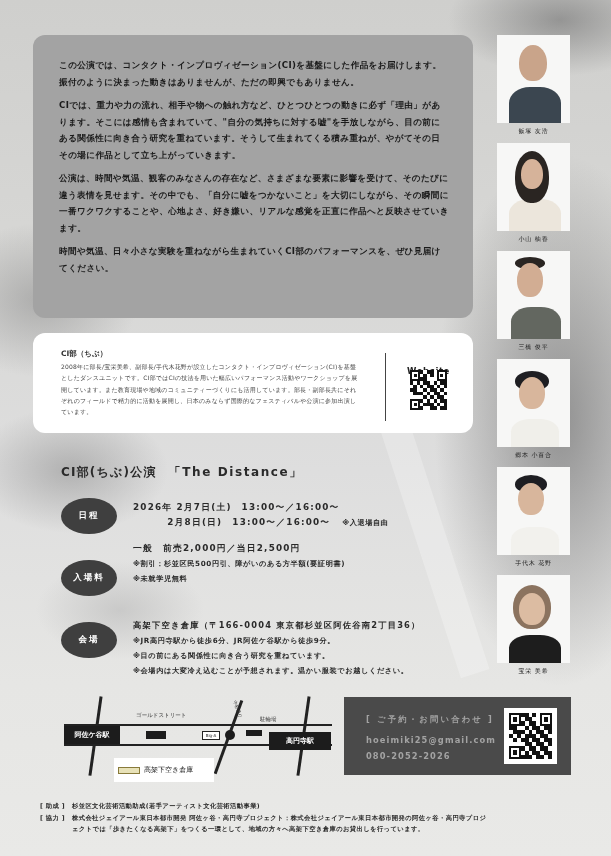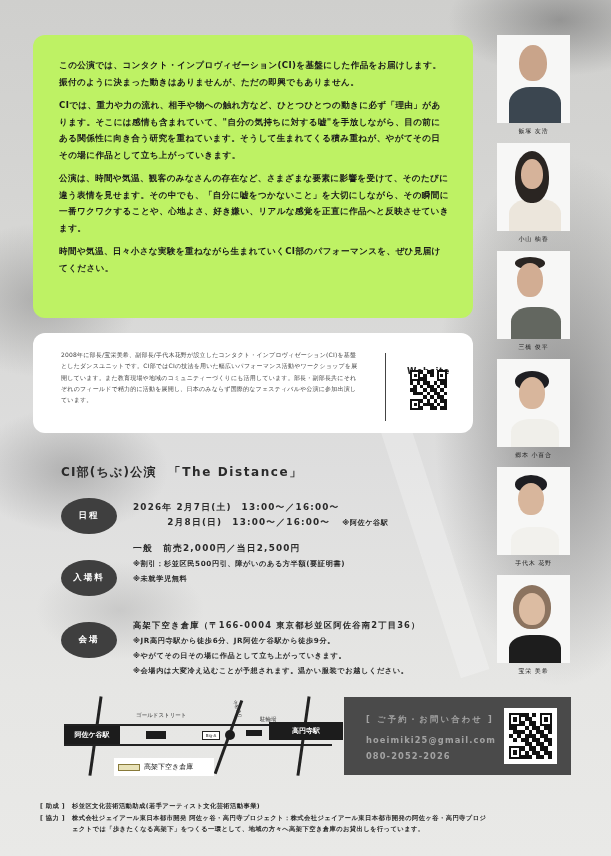--- a/index.html
+++ b/index.html
@@ -19,21 +19,21 @@
       radial-gradient(ellipse 180px 380px at 560px 420px, rgba(120,120,120,0.75), rgba(120,120,120,0) 70%),
       radial-gradient(ellipse 160px 80px at 560px 20px, rgba(110,110,110,0.6), rgba(110,110,110,0) 70%),
       radial-gradient(ellipse 140px 110px at 40px 300px, rgba(130,130,130,0.5), rgba(130,130,130,0) 70%),
       linear-gradient(180deg, #cfcfcd 0%, #d7d7d5 30%, #dedede 55%, #e6e6e4 80%, #e9e9e7 100%);
   }
   .bg-stripe { position:absolute; background: rgba(255,255,255,0.25); transform: rotate(-18deg); }
 
   
   .intro-card {
     position: absolute; left: 33px; top: 35px; width: 440px; height: 283px;
-    background: #bef264; border-radius: 12px;
+    background: #a3a3a3; border-radius: 12px;
     padding: 22px 24px 0 26px;
   }
   .intro-card p {
     font-size: 8.6px; font-weight: bold; line-height: 16.5px; letter-spacing: 0.35px;
     margin-bottom: 7px; color: #1a1a1a;
   }
 
   
   .about-card {
     position: absolute; left: 33px; top: 333px; width: 440px; height: 100px;
@@ -104,20 +104,21 @@
 <div class="bg-stripe" style="left:420px;top:420px;width:30px;height:260px;"></div>
 
 <div class="intro-card">
   <p>この公演では、コンタクト・インプロヴィゼーション(CI)を基盤にした作品をお届けします。振付のように決まった動きはありませんが、ただの即興でもありません。</p>
   <p>CIでは、重力や力の流れ、相手や物への触れ方など、ひとつひとつの動きに必ず「理由」があります。そこには感情も含まれていて、"自分の気持ちに対する嘘"を手放しながら、目の前にある関係性に向き合う研究を重ねています。そうして生まれてくる積み重ねが、やがてその日その場に作品として立ち上がっていきます。</p>
   <p>公演は、時間や気温、観客のみなさんの存在など、さまざまな要素に影響を受けて、そのたびに違う表情を見せます。その中でも、「自分に嘘をつかないこと」を大切にしながら、その瞬間に一番ワクワクすることや、心地よさ、好き嫌い、リアルな感覚を正直に作品へと反映させていきます。</p>
   <p>時間や気温、日々小さな実験を重ねながら生まれていくCI部のパフォーマンスを、ぜひ見届けてください。</p>
 </div>
 
 <div class="about-card">
+  <div class="about-title">CI部（ちぶ）</div>
   <div class="about-body">2008年に部長/宝栄美希、副部長/手代木花野が設立したコンタクト・インプロヴィゼーション(CI)を基盤としたダンスユニットです。CI部ではCIの技法を用いた幅広いパフォーマンス活動やワークショップを展開しています。また教育現場や地域のコミュニティーづくりにも活用しています。部長・副部長共にそれぞれのフィールドで精力的に活動を展開し、日本のみならず国際的なフェスティバルや公演に参加出演しています。</div>
   <div class="about-divider"></div>
   <div class="website-label">Website</div>
   <div class="qr qr-small">
     <div class="qr-grid">
       <span class="w"></span>
         <span class="w"></span>
         <span class="w"></span>
         <span></span>
         <span class="w"></span>
@@ -292,54 +293,54 @@
   <div class="cast-name">宝栄 美希</div>
 </div>
 
 <div class="event-title">
   <span>CI部(ちぶ)公演</span><span class="en">「The Distance」</span>
 </div>
 
 <div class="pill" style="left:61px;top:498px;">日程</div>
 <div class="info" style="top:500px;">
   <div class="big">2026年 2月7日(土)　13:00〜／16:00〜</div>
-  <div class="big"><span>　　　 2月8日(日)　13:00〜／16:00〜</span><span class="note-inline">※阿佐ケ谷駅</span></div>
+  <div class="big"><span>　　　 2月8日(日)　13:00〜／16:00〜</span><span class="note-inline">※入退場自由</span></div>
 </div>
 
 <div class="pill" style="left:61px;top:560px;">入場料</div>
 <div class="info" style="top:541px;">
   <div class="big">一般　前売2,000円／当日2,500円</div>
   <div class="small">※割引：杉並区民500円引、障がいのある方半額(要証明書)</div>
   <div class="small">※未就学児無料</div>
 </div>
 
 <div class="pill" style="left:61px;top:622px;">会場</div>
 <div class="info" style="top:618px;">
   <div class="big" style="font-size:8.3px;">高架下空き倉庫（〒166-0004 東京都杉並区阿佐谷南2丁目36）</div>
   <div class="small">※JR高円寺駅から徒歩6分、JR阿佐ケ谷駅から徒歩9分。</div>
-  <div class="small">※やがてその日その場に作品として立ち上がっていきます。</div>
+  <div class="small">※目の前にある関係性に向き合う研究を重ねています。</div>
   <div class="small">※会場内は大変冷え込むことが予想されます。温かい服装でお越しください。</div>
 </div>
 
 <div class="map">
   <div class="rail" style="top:28px;"></div>
   <div class="rail" style="top:48px;"></div>
   <div class="line" style="left:30px;top:0;height:80px;transform:rotate(8deg);"></div>
   <div class="line" style="left:238px;top:0;height:80px;transform:rotate(8deg);"></div>
   <div class="line" style="left:163px;top:2px;height:78px;transform:rotate(20deg);"></div>
   <div style="position:absolute;left:0;top:30px;width:56px;height:18px;background:#1c1c1c;color:#fff;font-size:7px;font-weight:bold;display:flex;align-items:center;justify-content:center;">阿佐ケ谷駅</div>
-  <div style="position:absolute;left:205px;top:26px;width:74px;height:18px;background:#1c1c1c;color:#fff;font-size:7px;font-weight:bold;display:flex;align-items:center;justify-content:center;">高円寺駅</div>
+  <div style="position:absolute;left:205px;top:36px;width:62px;height:18px;background:#1c1c1c;color:#fff;font-size:7px;font-weight:bold;display:flex;align-items:center;justify-content:center;">高円寺駅</div>
   <div style="position:absolute;left:82px;top:35px;width:20px;height:8px;background:#1c1c1c;"></div>
   <div class="txt" style="left:72px;top:16px;">ゴールドストリート</div>
   <div style="position:absolute;left:138px;top:35px;width:18px;height:9px;border:1px solid #222;font-size:4px;line-height:7px;text-align:center;background:#fff;">Big-A</div>
   <div style="position:absolute;left:161px;top:34px;width:10px;height:10px;border-radius:50%;background:#1c1c1c;"></div>
   <div class="txt" style="left:173px;top:4px;transform:rotate(70deg);transform-origin:left top;font-size:4.5px;">中杉通り</div>
   <div style="position:absolute;left:182px;top:34px;width:16px;height:6px;background:#1c1c1c;"></div>
   <div class="txt" style="left:196px;top:20px;">駐輪場</div>
-  <div style="position:absolute;left:50px;top:62px;width:100px;height:18px;background:#fff;display:flex;align-items:center;padding-left:4px;">
+  <div style="position:absolute;left:50px;top:62px;width:100px;height:24px;background:#fff;display:flex;align-items:center;padding-left:4px;">
     <span style="display:inline-block;width:22px;height:7px;border:1px solid #887a3a;background:#e8e2b8;margin-right:4px;"></span>
     <span style="font-size:7px;color:#222;">高架下空き倉庫</span>
   </div>
 </div>
 
 <div class="contact">
   <div class="heading">[ ご予約・お問い合わせ ]</div>
   <div class="email">hoeimiki25@gmail.com</div>
   <div class="phone">080-2052-2026</div>
   <div class="qr qr-large">

